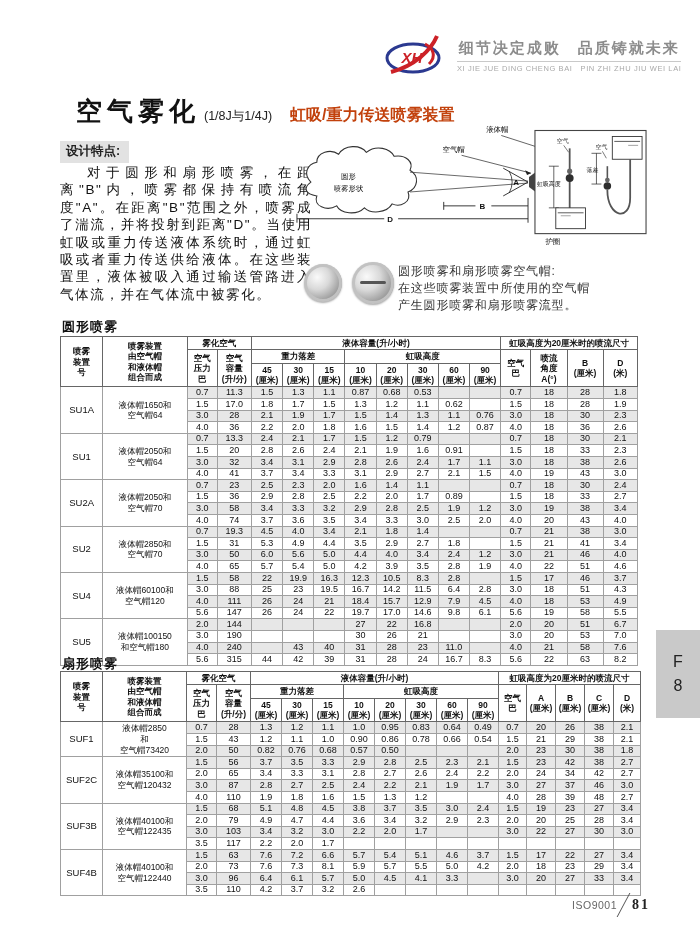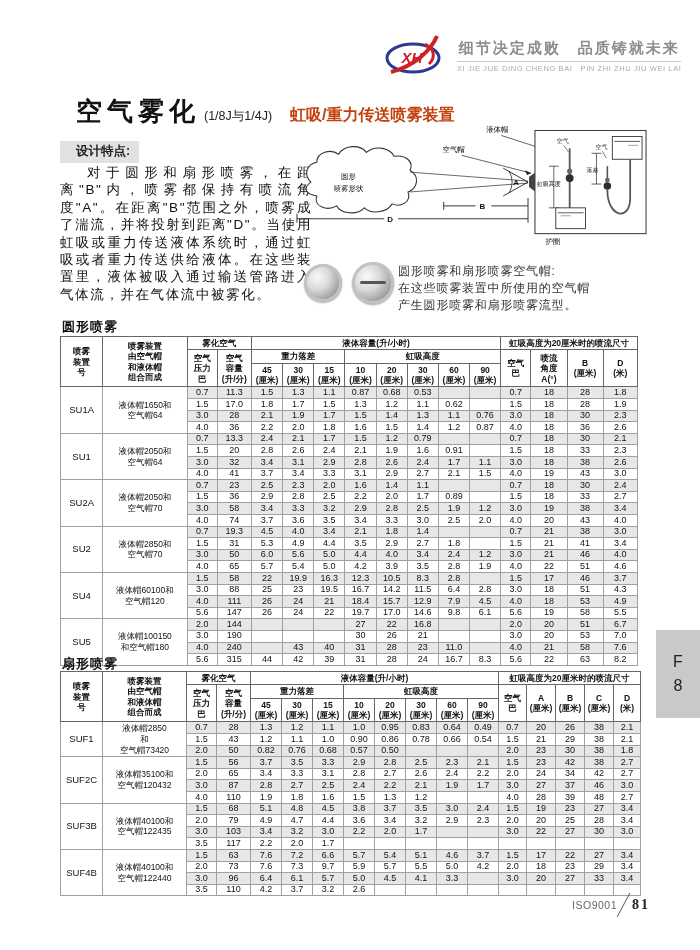--- a/index.html
+++ b/index.html
@@ -13,21 +13,21 @@
   .tagline-cn{font-size:15px;font-weight:bold;color:#8c8c8c;letter-spacing:2px;white-space:pre;}
   .tagline-py{font-size:7.5px;color:#a9a9a9;letter-spacing:0.6px;margin-top:3px;border-top:1px solid #c9c9c9;padding-top:2px;white-space:pre;}
 
   
   .title-row{position:absolute;top:94px;left:60px;width:560px;display:flex;align-items:baseline;margin-left:16px;}
   .title-main{font-size:26px;font-weight:bold;letter-spacing:5px;color:#111;}
   .title-models{font-size:12.5px;color:#222;margin-left:4px;text-align:center;}
   .title-sub{font-size:16px;color:#c2410c;margin-left:18px;font-weight:600;}
 
   .design-label{position:absolute;top:141px;left:60px;background:#e2e2e2;color:#222;
-        font-size:12.5px;font-weight:bold;padding:2px 9px 3px 16px;}
+        font-size:12.5px;font-weight:bold;padding:2px 9px 3px 6px;}
 
   .para{position:absolute;top:164px;left:60px;width:252px;font-size:13.5px;line-height:17.4px;
         letter-spacing:1.6px;text-align:justify;text-indent:2em;color:#111;}
 
   
   .diagram{position:absolute;top:122px;left:293px;width:357px;height:135px;}
   .diagram svg{width:100%;height:100%;}
   .dlabel{font-size:7.5px;fill:#111;}
   .dsmall{font-size:6px;fill:#111;}
   .ddim{font-size:8px;fill:#111;font-weight:bold;}
@@ -963,21 +963,21 @@
           <td class="val">17</td>
           <td class="val">22</td>
           <td class="val">27</td>
           <td class="val">3.4</td>
         </tr>
         <tr>
           <td class="val">2.0</td>
           <td class="val">73</td>
           <td class="val">7.6</td>
           <td class="val">7.3</td>
-          <td class="val">9.7</td>
+          <td class="val">8.1</td>
           <td class="val">5.9</td>
           <td class="val">5.7</td>
           <td class="val">5.5</td>
           <td class="val">5.0</td>
           <td class="val">4.2</td>
           <td class="val">2.0</td>
           <td class="val">18</td>
           <td class="val">23</td>
           <td class="val">29</td>
           <td class="val">3.4</td>

